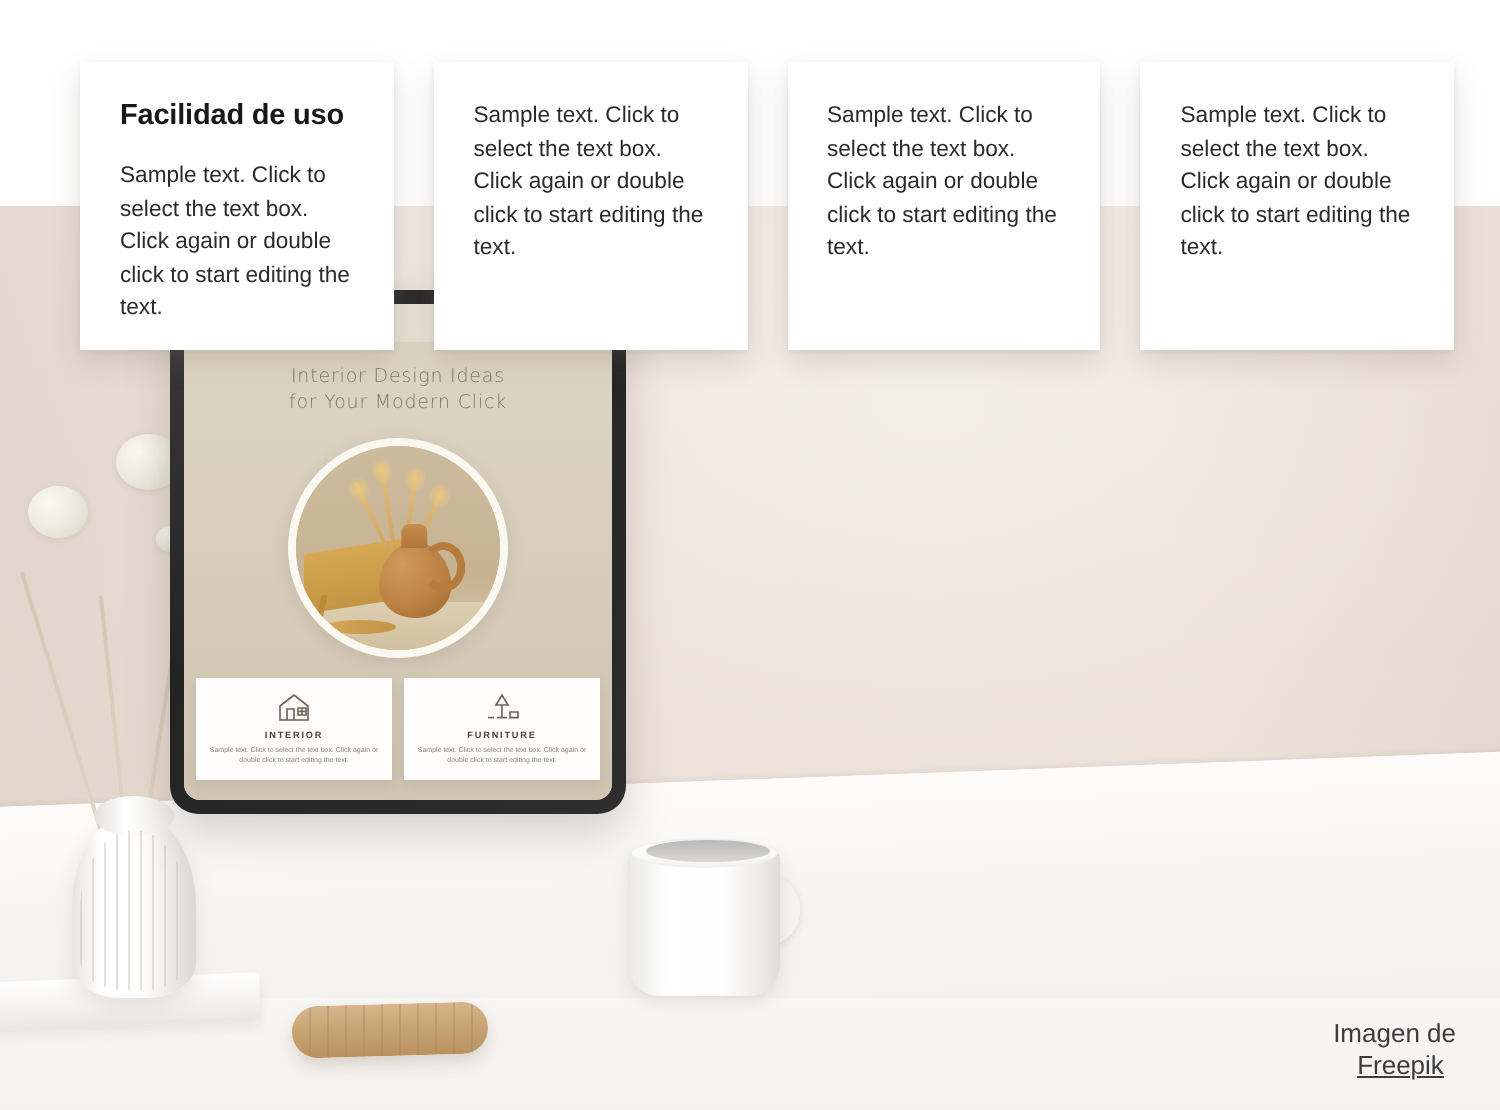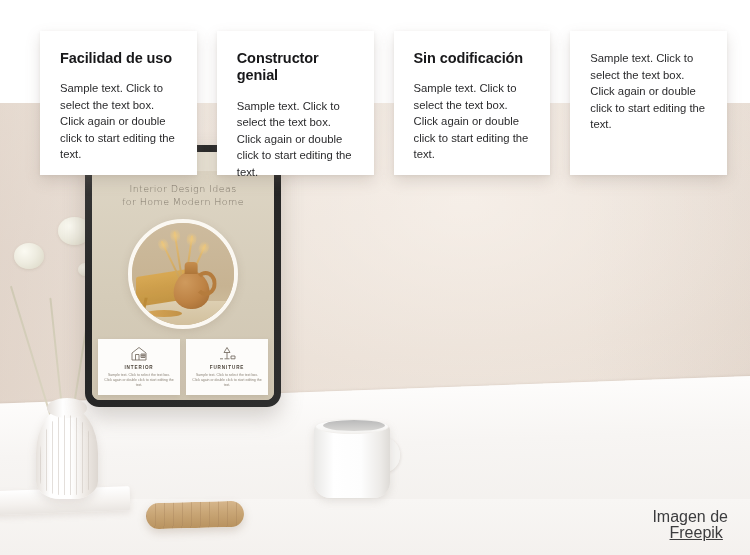--- a/index.html
+++ b/index.html
@@ -129,21 +129,21 @@
     background: repeating-linear-gradient(90deg,
       rgba(205,197,190,.55) 0px, rgba(205,197,190,.55) 1px,
       rgba(255,255,255,0) 1px, rgba(255,255,255,0) 6px);
   }
 
   
   .tablet {
     position: absolute;
     left: 85px;
     top: 145px;
-    width: 196px;
+    width: 228px;
     height: 262px;
     background: linear-gradient(135deg, #3a3a3a 0%, #232323 40%, #2e2e2e 100%);
     border-radius: 14px;
     padding: 7px 7px 7px 7px;
     box-shadow: 0 10px 22px rgba(120,105,95,.30);
   }
   .tablet-screen {
     position: relative;
     width: 100%;
     height: 100%;
@@ -391,22 +391,22 @@
     font-size: 11.3px;
     line-height: 16.5px;
     color: #2b2b2d;
   }
 
   
   .attribution {
     position: absolute;
     right: 22px;
     bottom: 14px;
-    text-align: center;
-    font-size: 16px;
+    text-align: left;
+    font-size: 13px;
     line-height: 16px;
     color: #3c3c3e;
     z-index: 6;
   }
   .attribution a,
   .attribution .link {
     color: #3c3c3e;
     text-decoration: underline;
     display: block;
     cursor: pointer;
@@ -442,21 +442,21 @@
     <div class="tablet-screen">
 
       <div class="t-topbar">
         <span class="t-ham"></span>
         <span class="t-user"></span>
       </div>
 
       <div class="t-body">
         <div class="t-headline">
           <div>Interior Design Ideas</div>
-          <div>for Home Modern Home</div>
+          <div>for Your Modern Click</div>
         </div>
 
         <div class="t-circle">
           <div class="c-wall"></div>
           <div class="c-table"></div>
           <div class="c-bench"></div>
           <div class="c-plate"></div>
           <div class="c-branch r1"></div>
           <div class="c-branch r2"></div>
           <div class="c-branch r3"></div>
@@ -510,26 +510,24 @@
   </div>
 
   <div class="cards-row">
 
     <div class="feature-card">
       <div class="feature-title">Facilidad de uso</div>
       <div class="feature-text">Sample text. Click to select the text box. Click again or double click to start editing the text.</div>
     </div>
 
     <div class="feature-card">
-      <div class="feature-title">Constructor genial</div>
       <div class="feature-text">Sample text. Click to select the text box. Click again or double click to start editing the text.</div>
     </div>
 
     <div class="feature-card">
-      <div class="feature-title">Sin codificación</div>
       <div class="feature-text">Sample text. Click to select the text box. Click again or double click to start editing the text.</div>
     </div>
 
     <div class="feature-card">
       <div class="feature-text">Sample text. Click to select the text box. Click again or double click to start editing the text.</div>
     </div>
 
   </div>
 
   <div class="attribution">

